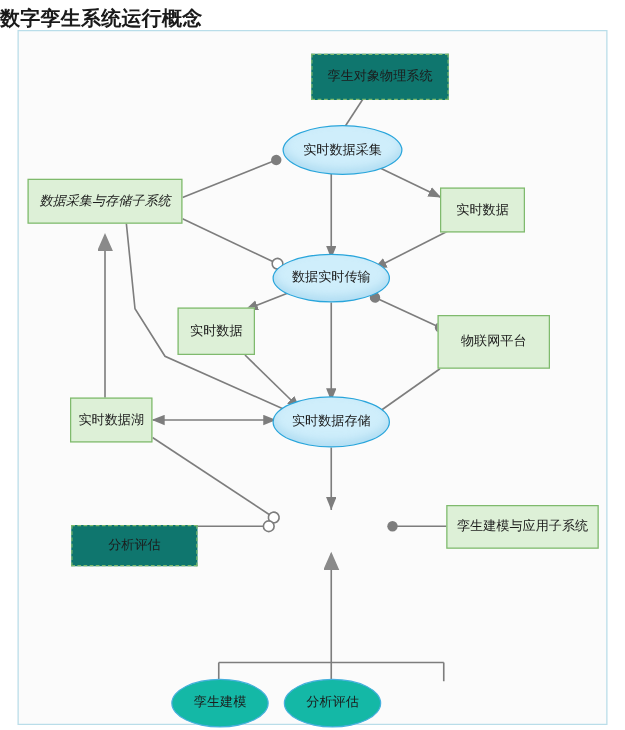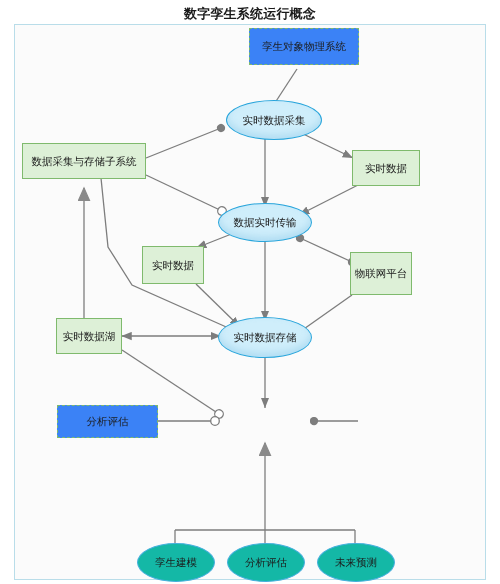--- a/index.html
+++ b/index.html
@@ -12,22 +12,22 @@
   #page {
     position: relative;
     width: 500px; height: 584px;
     background: #ffffff;
     overflow: hidden;
   }
   #diagram-title {
     position: absolute;
     left: 0; top: 5px;
     width: 500px;
-    text-align: center;
-    font-size: 13px;
+    text-align: left;
+    font-size: 16px;
     font-weight: bold;
     color: #1a1a1a;
     letter-spacing: 0.2px;
   }
   #canvas-frame {
     position: absolute;
     left: 14px; top: 24px;
     width: 472px; height: 556px;
     background: #fbfbfb;
     border: 1.5px solid #b9dde9;
@@ -58,22 +58,23 @@
   .ellipse-lite {
     border-radius: 50%;
     background: #14b8a6;
     border: 1.4px solid #46b0dd;
   }
   .box-green {
     background: #ddf0d7;
     border: 1.3px solid #7fba6d;
   }
   .box-green-dashed {
-    background: #3b82f6;
+    background: #0f766e;
     border: 1.3px dashed #7fba6d;
+    margin-top: 15px;
   }
 </style>
 </head>
 <body>
 
 <div id="page">
 
   <div id="diagram-title">数字孪生系统运行概念</div>
 
   <div id="canvas-frame"></div>
@@ -145,59 +146,59 @@
   </svg>
 
   <div class="node box-green-dashed" style="left:249px; top:28px; width:110px; height:37px;">
     <span>孪生对象物理系统</span>
   </div>
 
   <div class="node ellipse" style="left:226px; top:100px; width:96px; height:40px;">
     <span>实时数据采集</span>
   </div>
 
-  <div class="node box-green" style="left:22px; top:143px; width:124px; height:36px;">
+  <div class="node box-green" style="left:22px; top:143px; width:124px; height:36px;font-style:italic;">
     <span>数据采集与存储子系统</span>
   </div>
 
   <div class="node box-green" style="left:352px; top:150px; width:68px; height:36px;">
     <span>实时数据</span>
   </div>
 
   <div class="node ellipse" style="left:218px; top:203px; width:94px; height:39px;">
     <span>数据实时传输</span>
   </div>
 
   <div class="node box-green" style="left:142px; top:246px; width:62px; height:38px;">
     <span>实时数据</span>
   </div>
 
-  <div class="node box-green" style="left:350px; top:252px; width:62px; height:43px;align-items:center;">
+  <div class="node box-green" style="left:350px; top:252px; width:90px; height:43px;align-items:center;">
     <span>物联网平台</span>
   </div>
 
   <div class="node box-green" style="left:56px; top:318px; width:66px; height:36px;">
     <span>实时数据湖</span>
   </div>
 
   <div class="node ellipse" style="left:218px; top:317px; width:94px; height:41px;">
     <span>实时数据存储</span>
   </div>
 
   <div class="node box-green-dashed" style="left:57px; top:405px; width:101px; height:33px;">
     <span>分析评估</span>
   </div>
 
 
+  <div class="node box-green" style="left:357px; top:404px; width:122px; height:35px;">
+    <span>孪生建模与应用子系统</span>
+  </div>
 
   <div class="node ellipse-lite" style="left:137px; top:543px; width:78px; height:39px;">
     <span>孪生建模</span>
   </div>
 
   <div class="node ellipse-lite" style="left:227px; top:543px; width:78px; height:39px;">
     <span>分析评估</span>
   </div>
 
-  <div class="node ellipse-lite" style="left:317px; top:543px; width:78px; height:39px;">
-    <span>未来预测</span>
-  </div>
 
 </div>
 
 </body></html>

